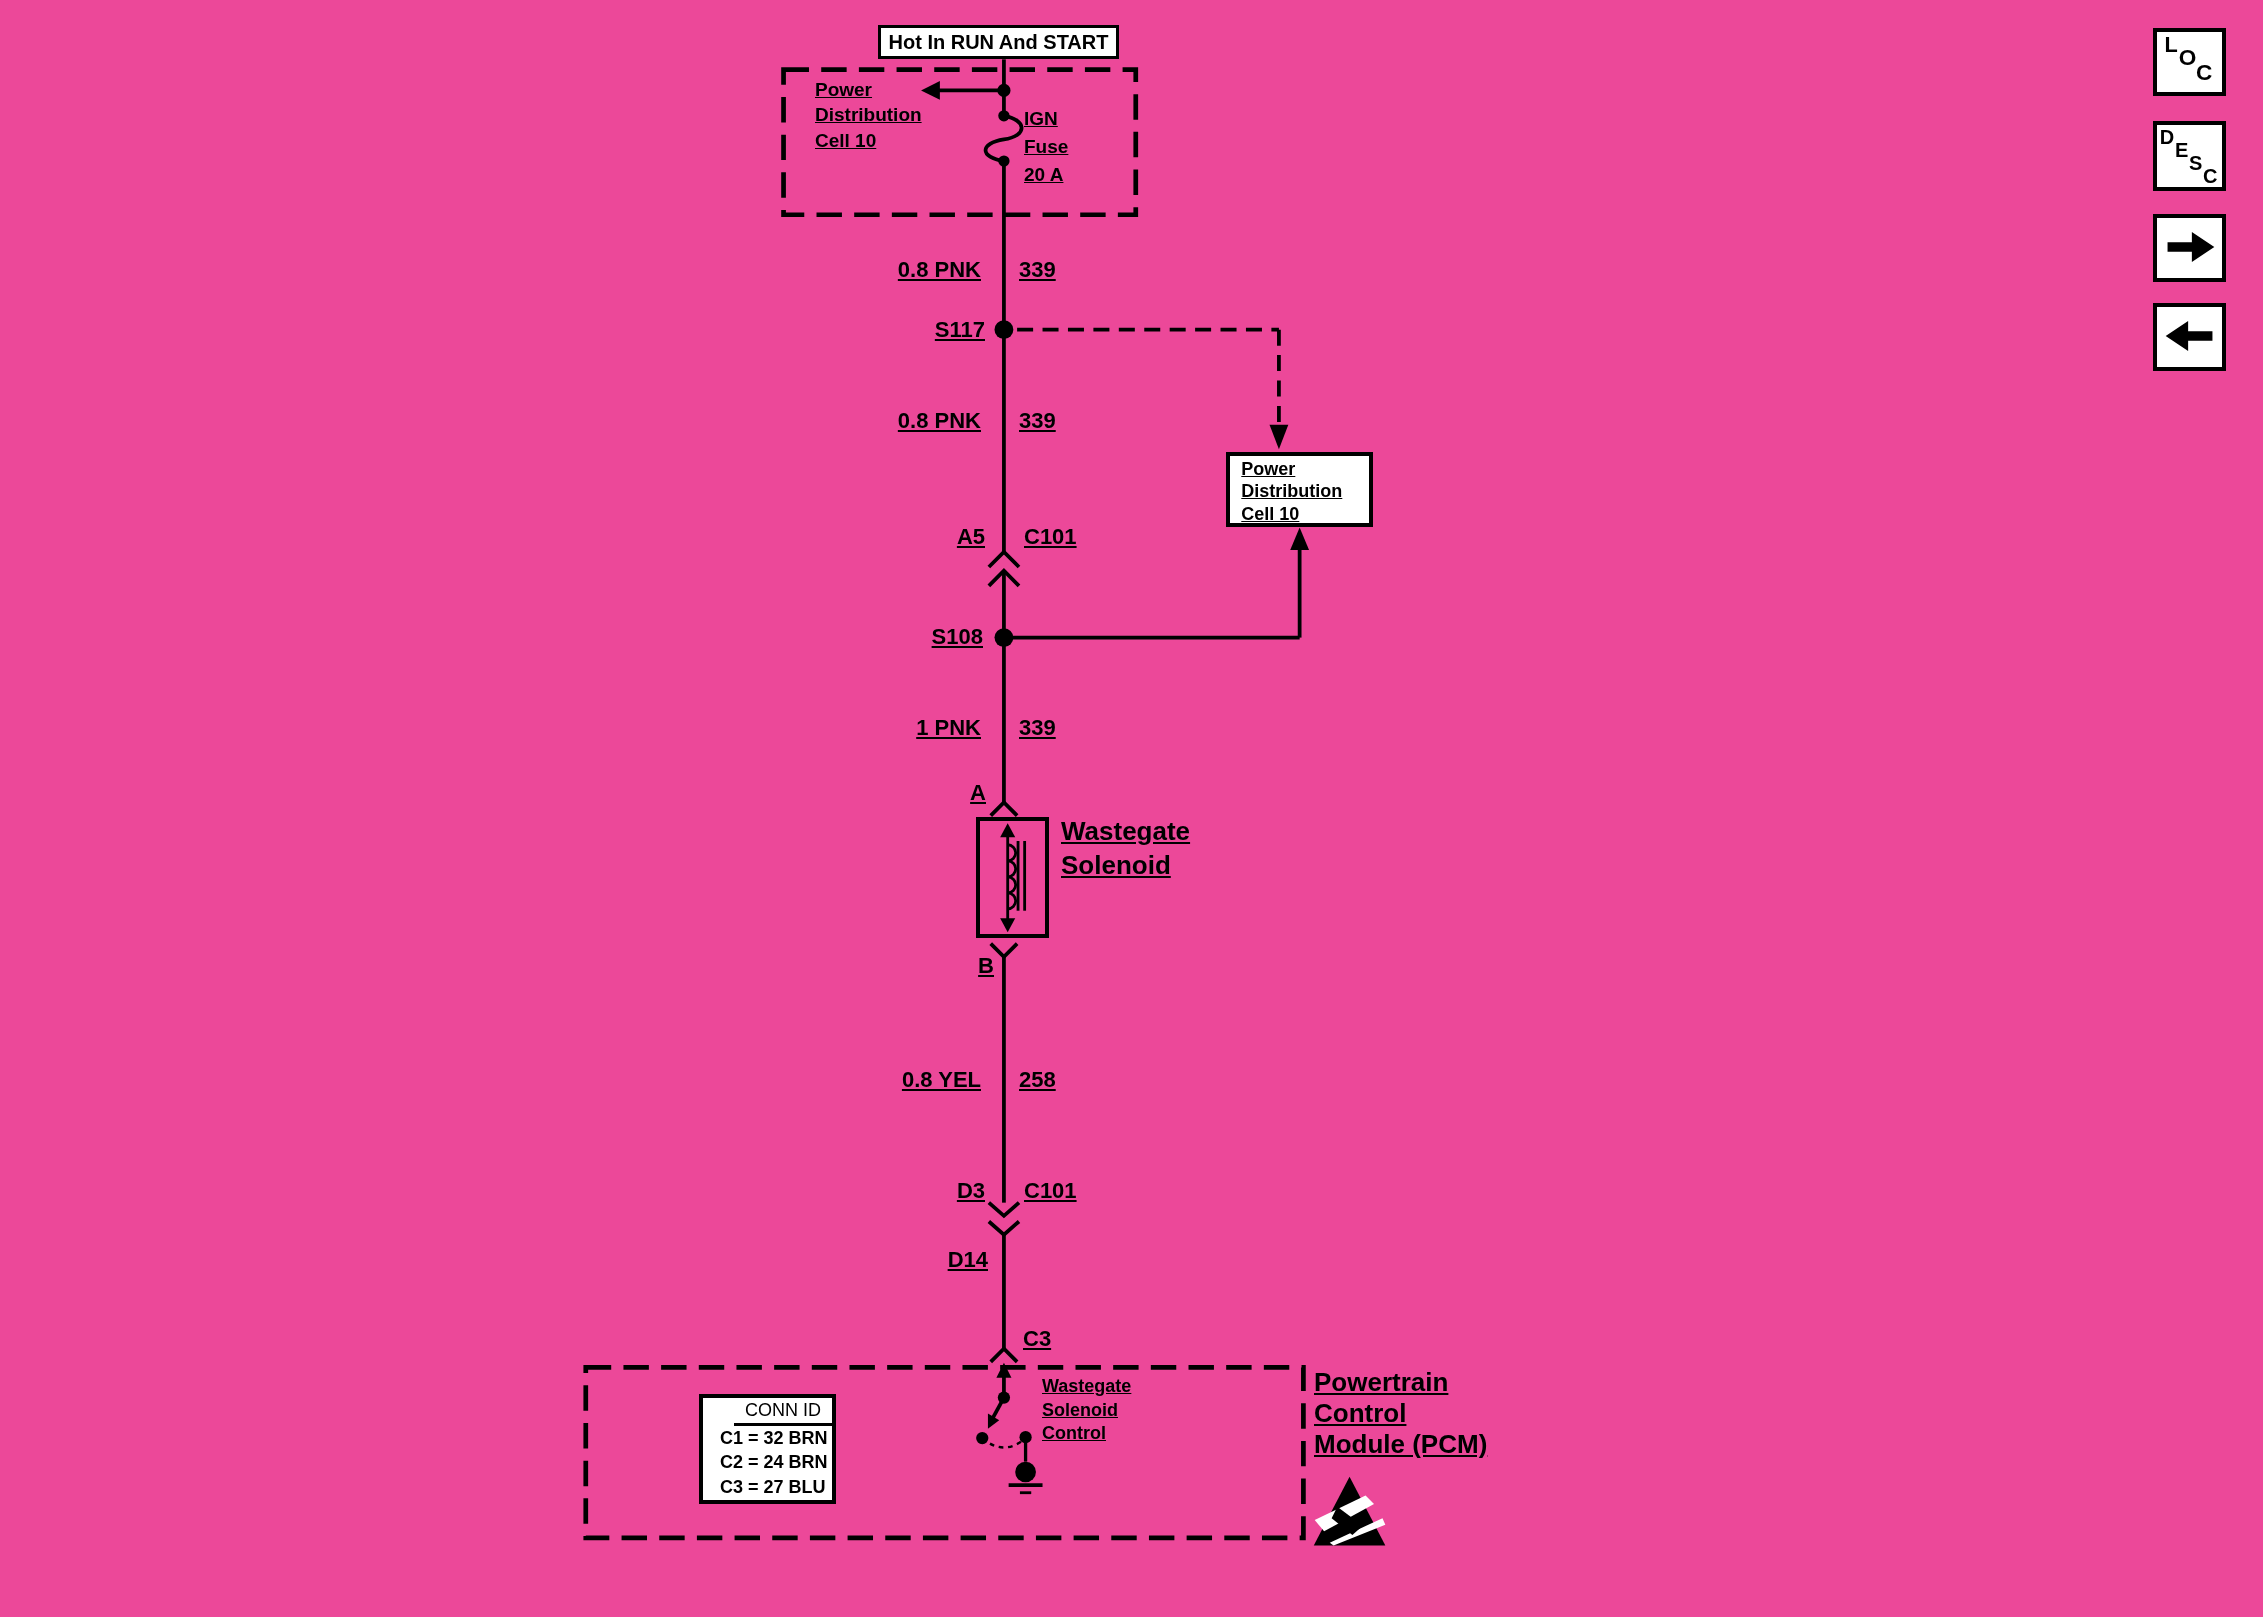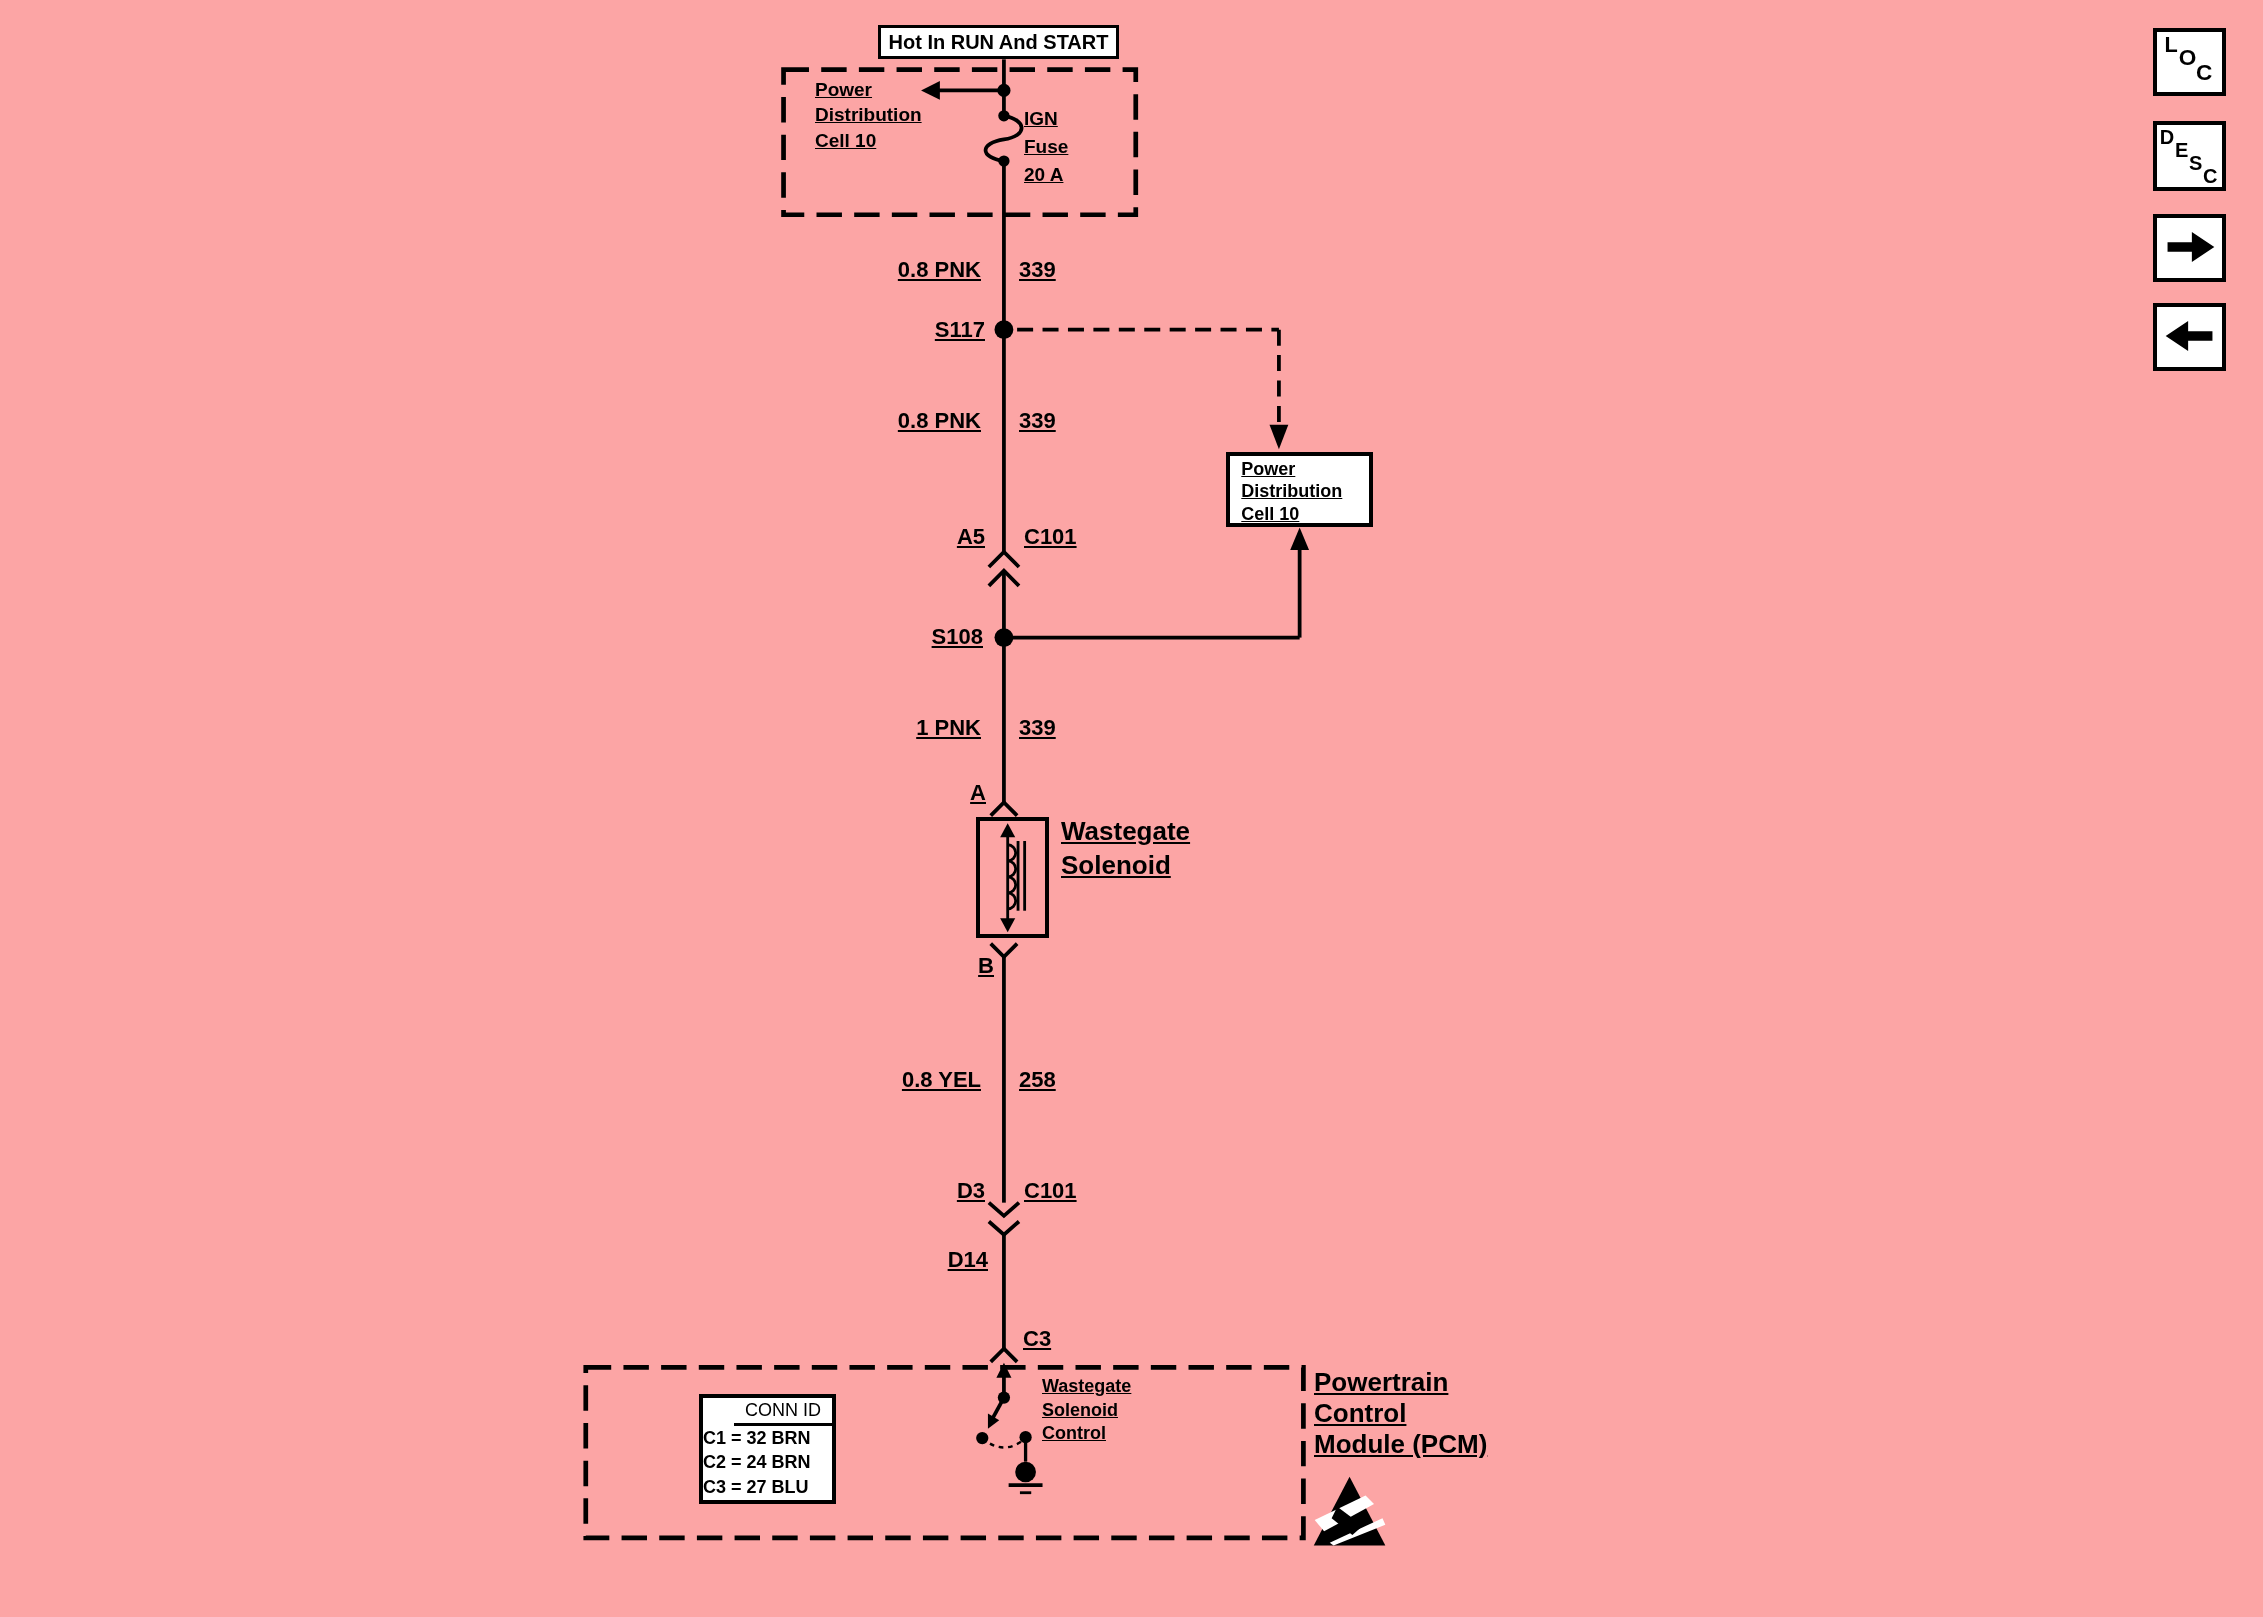--- a/index.html
+++ b/index.html
@@ -1,34 +1,34 @@
 <!DOCTYPE html>
 <html style="font-size:15px"><head>
 <meta charset="utf-8">
 <style>
   html,body { margin:0; padding:0; background:#ffffff; }
   #canvas {
-    position:relative; width:2264px; height:1618px; background:#fca5a5;
+    position:relative; width:2264px; height:1618px; background:#ec4899;
     font-family:"Liberation Sans","DejaVu Sans",sans-serif; color:#000;
     overflow:hidden;
   }
   svg.layer { position:absolute; left:0; top:0; }
   .lbl { position:absolute; font-weight:bold; color:#000; white-space:pre-line;text-decoration:underline; }
   .big   { font-size:22px; line-height:30px; }
   .med   { font-size:26px; line-height:31px; }
   .small { font-size:19px; line-height:26px; }
   .right { text-align:right; }
   .solidbox { position:absolute; border:4.7px solid #000; background:#fff; box-sizing:border-box; }
   .hotbox { position:absolute; left:878px; top:25.4px; width:241px; height:34px;
             border:3.8px solid #000; box-sizing:border-box; display:flex;
             align-items:center; justify-content:center; background:#fff;
             font-size:20px; font-weight:bold; }
   .conn-header { border-bottom:3.8px solid #000; text-align:center;
                  font-size:18px; font-weight:normal; line-height:24.5px; height:24.5px;margin-left:31px; }
-  .conn-row { font-size:18px; font-weight:bold; line-height:24.5px; padding-left:0; white-space:nowrap; }
+  .conn-row { font-size:18px; font-weight:bold; line-height:24.5px; padding-left:17px; white-space:nowrap; }
   .tbtn { position:absolute; left:2153px; width:73px; border:4.7px solid #000;
           background:#fff; box-sizing:border-box; cursor:pointer; padding:0; }
   .dletter { position:absolute; font-weight:bold; color:#000; font-family:"Liberation Sans",sans-serif; }
 </style>
 </head>
 <body>
 
 <div id="canvas">
 
   <svg class="layer" width="2264" height="1618" viewBox="0 0 2404 1718">

